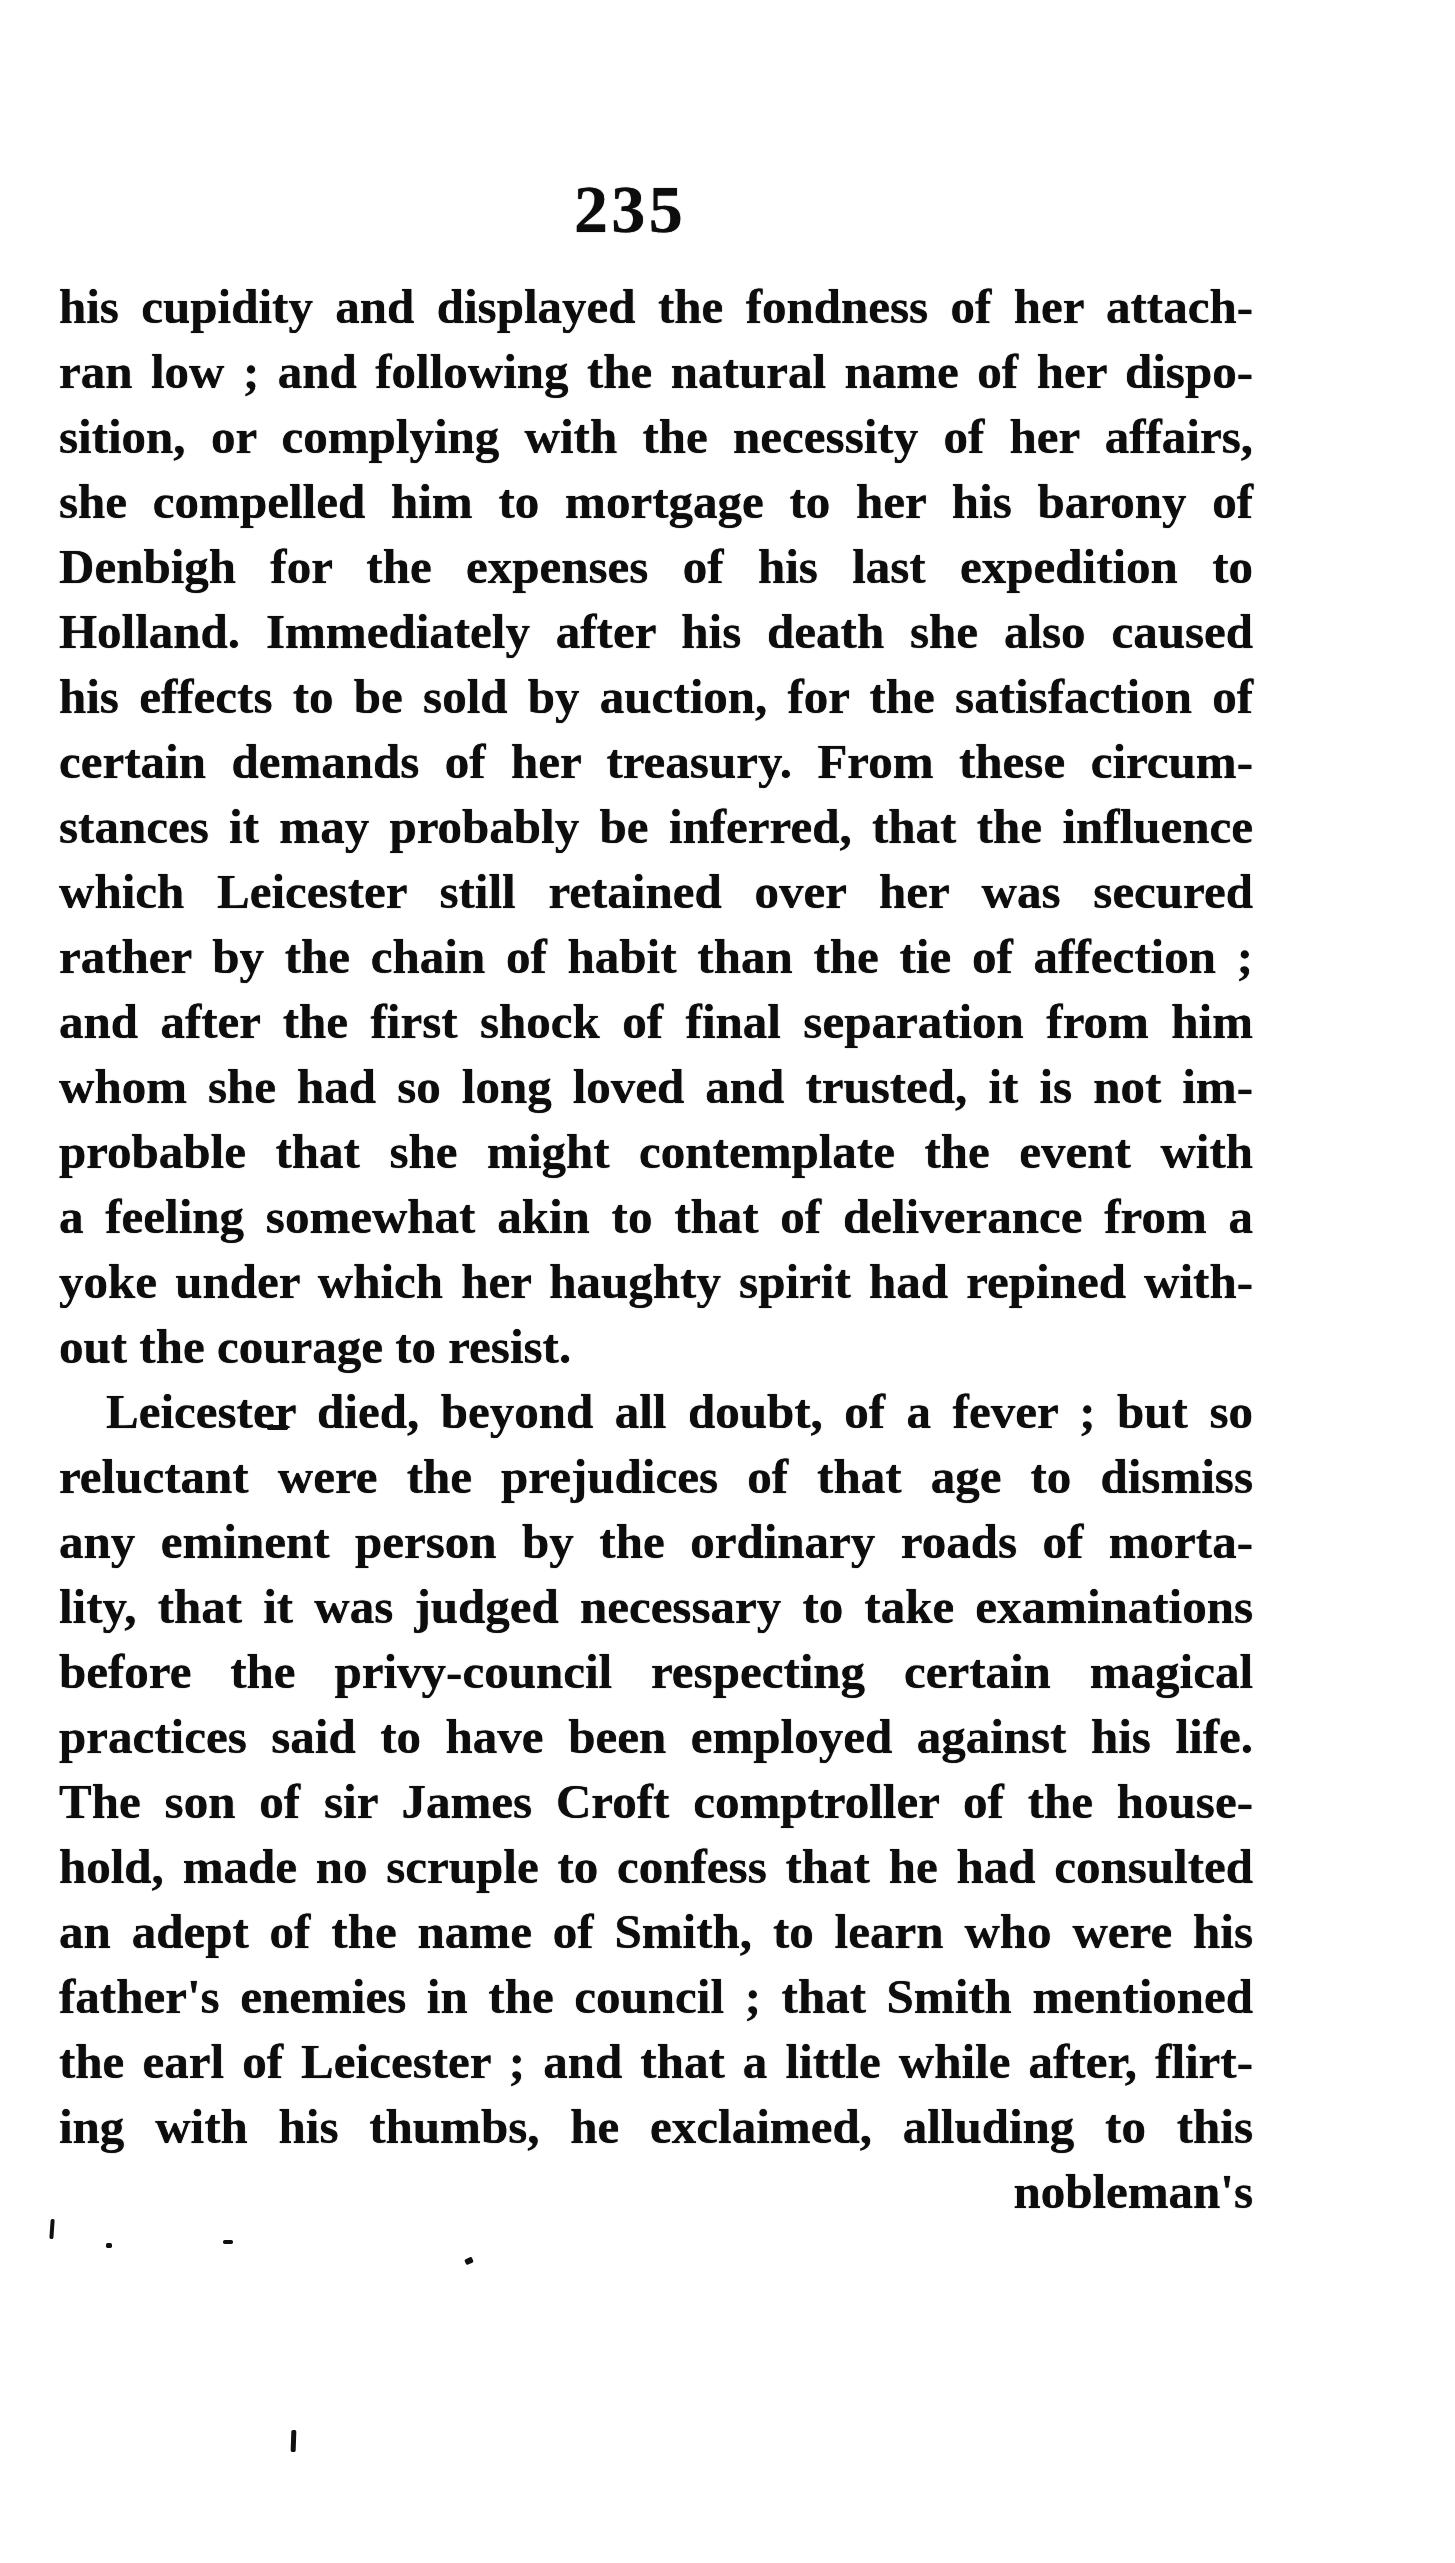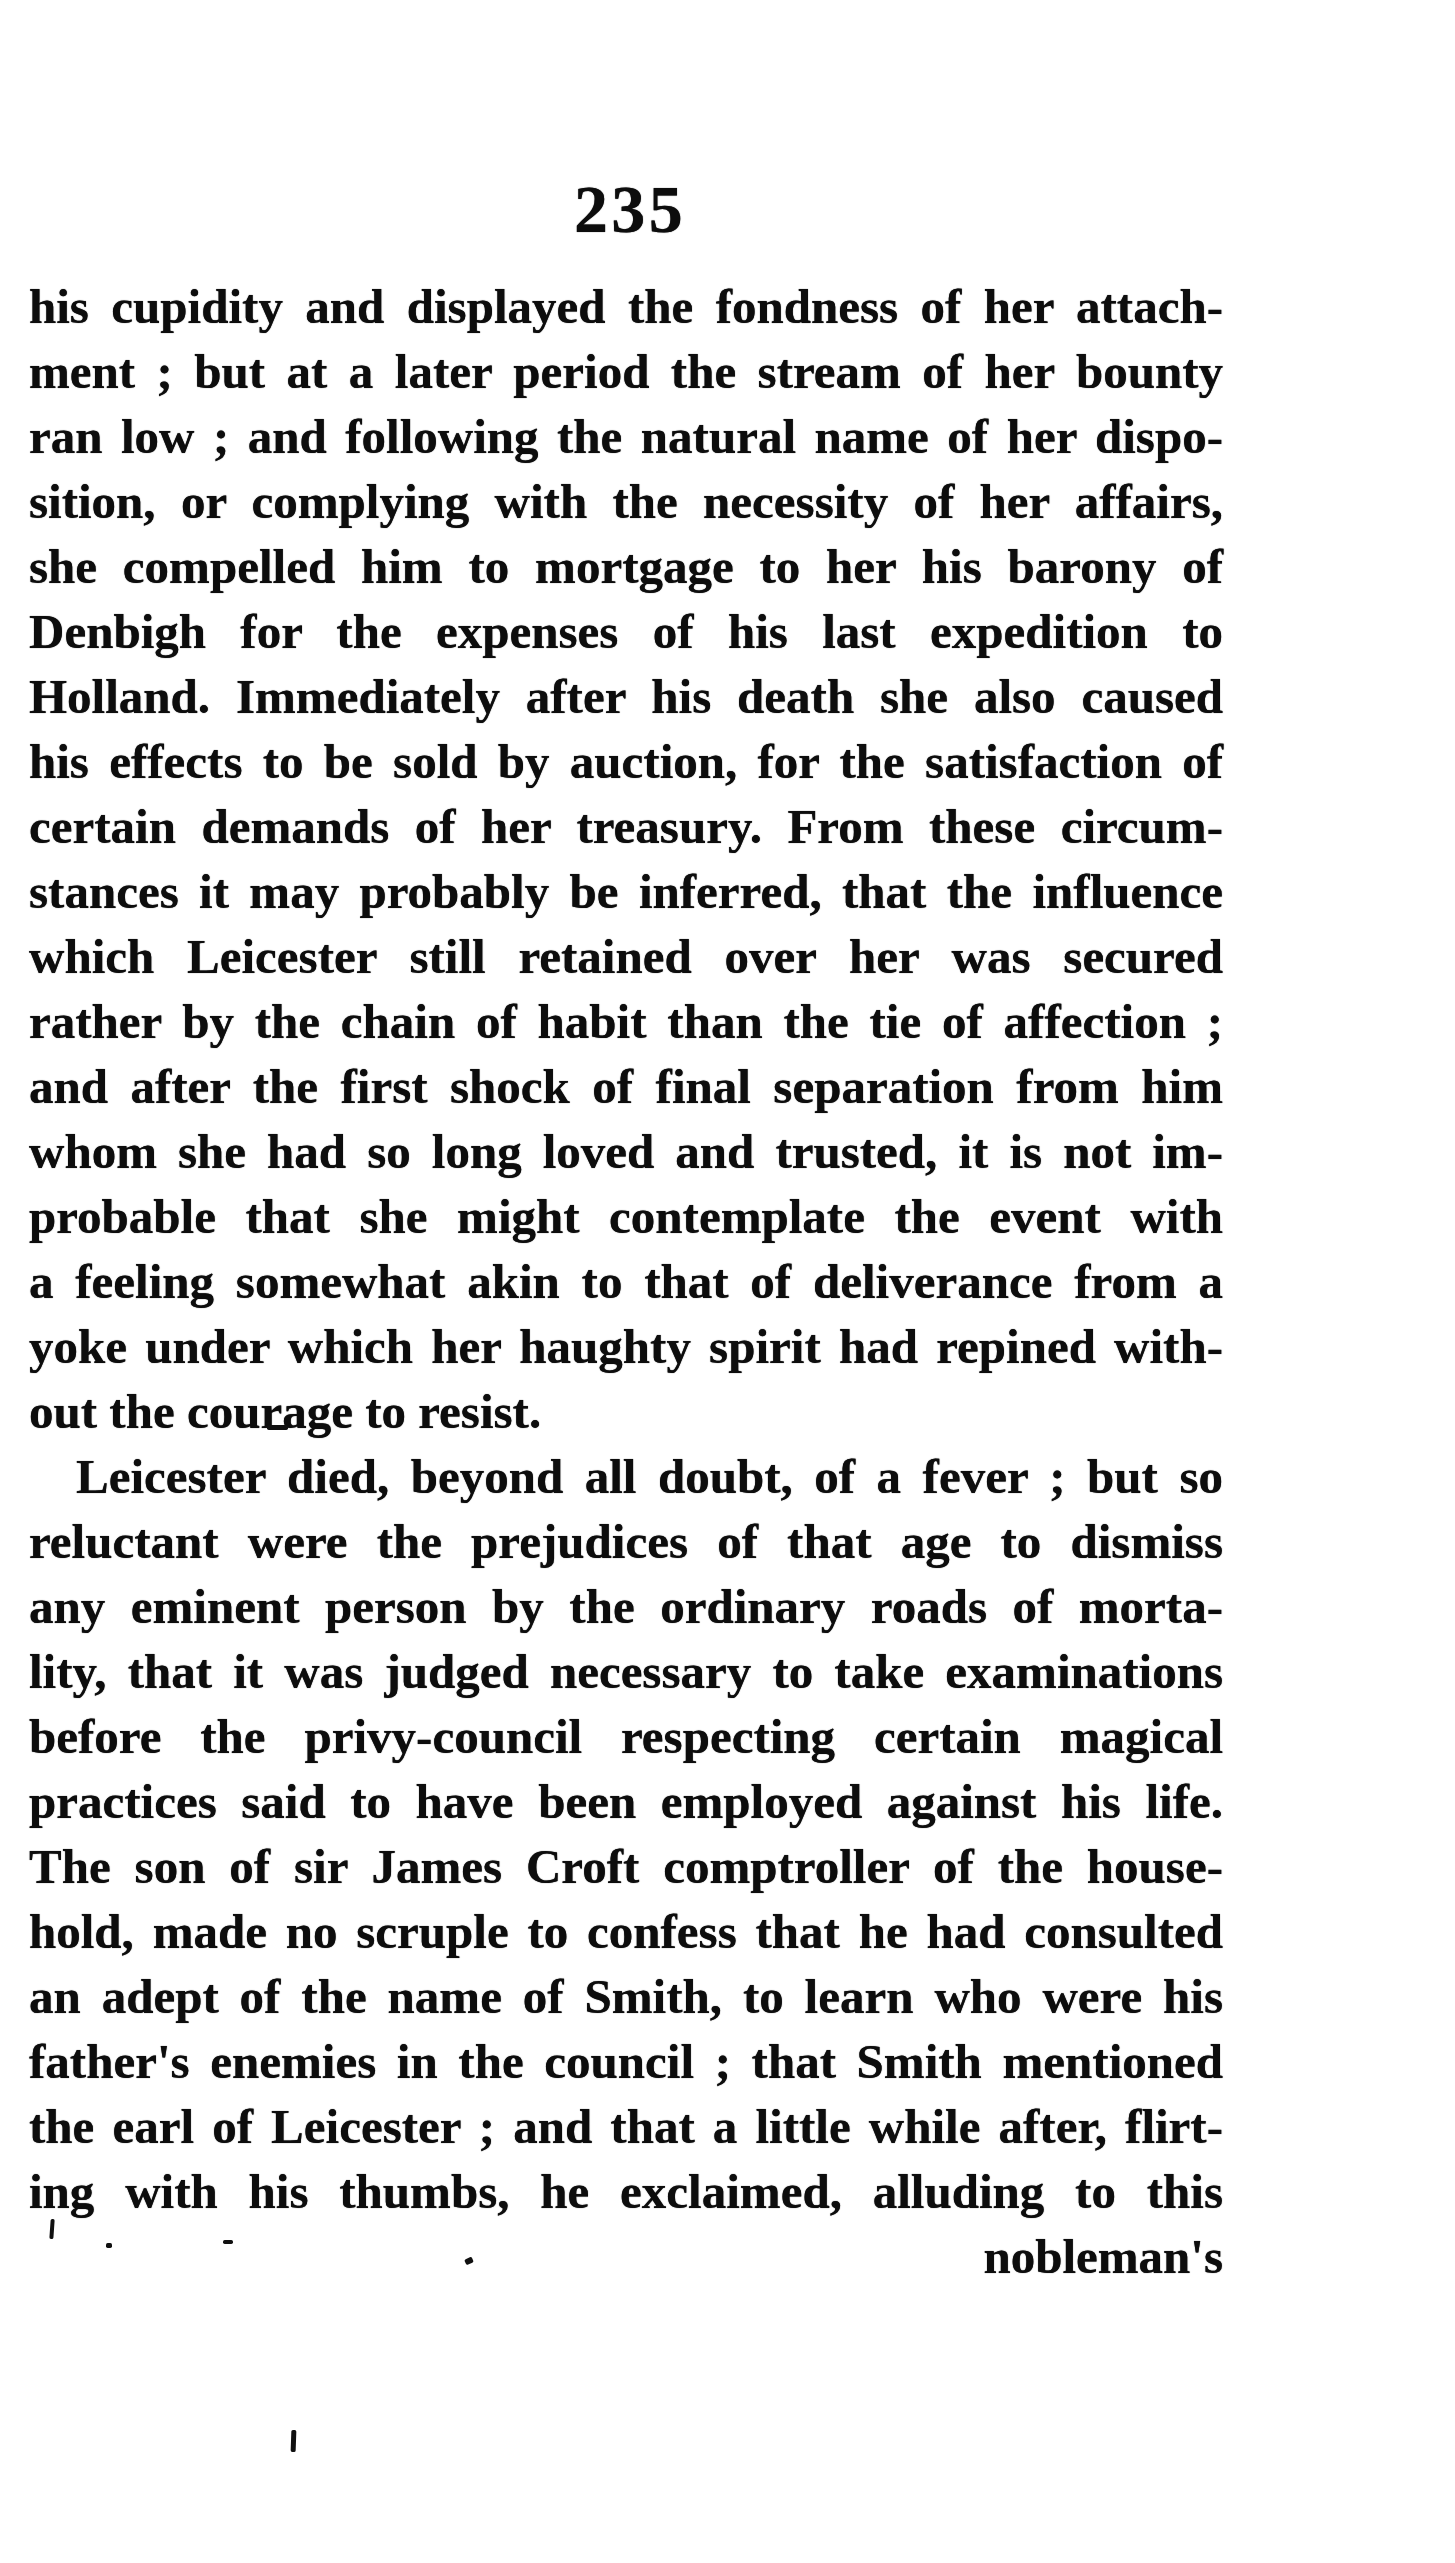--- a/index.html
+++ b/index.html
@@ -23,21 +23,21 @@
     width: 1260px;
     text-align: center;
     font-size: 68px;
     font-weight: bold;
     line-height: 1;
     letter-spacing: 3.4px;
     text-shadow: 0 0 0.9px rgba(0,0,0,0.9);
   }
   .text-block {
     position: absolute;
-    left: 29px;
+    left: 59px;
     top: 274px;
     width: 1194px;
   }
   .line {
     height: 65px;
     line-height: 65px;
     font-size: 49px;
     font-weight: bold;
     white-space: normal;
     text-align: justify;
@@ -74,21 +74,20 @@
 </head>
 <body>
 
 <div class="page">
 
   <div class="page-number">235</div>
 
   <div class="text-block">
 
     <div class="line just">his cupidity and displayed the fondness of her attach-</div>
-    <div class="line just">ment ; but at a later period the stream of her bounty</div>
     <div class="line just">ran low ; and following the natural name of her dispo-</div>
     <div class="line just">sition, or complying with the necessity of her affairs,</div>
     <div class="line just">she compelled him to mortgage to her his barony of</div>
     <div class="line just">Denbigh for the expenses of his last expedition to</div>
     <div class="line just">Holland. Immediately after his death she also caused</div>
     <div class="line just">his effects to be sold by auction, for the satisfaction of</div>
     <div class="line just">certain demands of her treasury. From these circum-</div>
     <div class="line just">stances it may probably be inferred, that the influence</div>
     <div class="line just">which Leicester still retained over her was secured</div>
     <div class="line just">rather by the chain of habit than the tie of affection ;</div>

